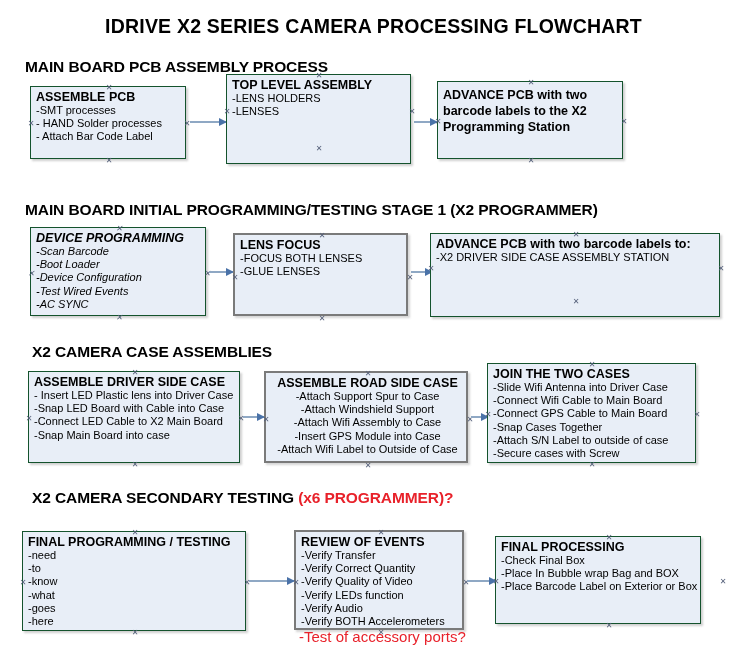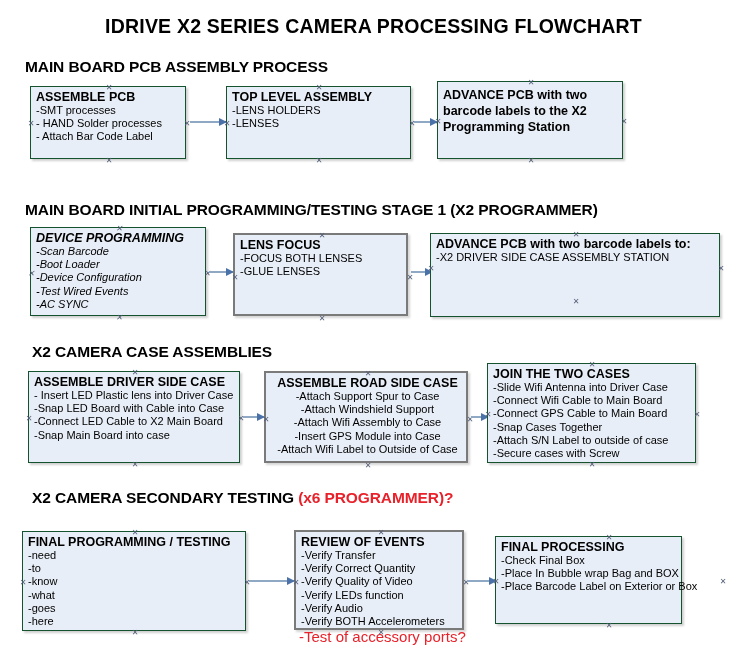--- a/index.html
+++ b/index.html
@@ -144,21 +144,21 @@
       <div class="bline">- Attach Bar Code Label</div>
     </div>
     <span class="handle" style="left:78px; top:0px;"></span>
     <span class="handle" style="left:78px; top:73px;"></span>
     <span class="handle" style="left:0px; top:36px;"></span>
     <span class="handle" style="left:156px; top:36px;"></span>
   </div>
 
   <div class="conn" style="left:190px; top:121px; width:36px;"></div>
 
-  <div class="fbox" style="left:226px; top:86px; width:185px; height:73px;">
+  <div class="fbox" style="left:226px; top:74px; width:185px; height:90px;">
     <div class="inner">
       <div class="btitle">TOP LEVEL ASSEMBLY</div>
       <div class="bline">-LENS HOLDERS</div>
       <div class="bline">-LENSES</div>
     </div>
     <span class="handle" style="left:92px; top:0px;"></span>
     <span class="handle" style="left:92px; top:73px;"></span>
     <span class="handle" style="left:0px; top:36px;"></span>
     <span class="handle" style="left:185px; top:36px;"></span>
   </div>
@@ -309,21 +309,21 @@
     <span class="handle" style="left:85px; top:0px;"></span>
     <span class="handle" style="left:85px; top:100px;"></span>
     <span class="handle" style="left:0px; top:50px;"></span>
     <span class="handle" style="left:170px; top:50px;"></span>
   </div>
 
   <div class="overflow-line" style="left:299px; top:630px;">-Test of accessory ports?</div>
 
   <div class="conn" style="left:467px; top:580px; width:29px;"></div>
 
-  <div class="fbox" style="left:495px; top:536px; width:187px; height:88px;">
+  <div class="fbox" style="left:495px; top:536px; width:206px; height:88px;">
     <div class="inner">
       <div class="btitle">FINAL PROCESSING</div>
       <div class="bline"> -Check Final Box</div>
       <div class="bline">-Place In Bubble wrap Bag and BOX</div>
       <div class="bline">-Place Barcode Label on Exterior or Box</div>
     </div>
     <span class="handle" style="left:113px; top:0px;"></span>
     <span class="handle" style="left:113px; top:88px;"></span>
     <span class="handle" style="left:0px; top:44px;"></span>
     <span class="handle" style="left:227px; top:44px;"></span>

